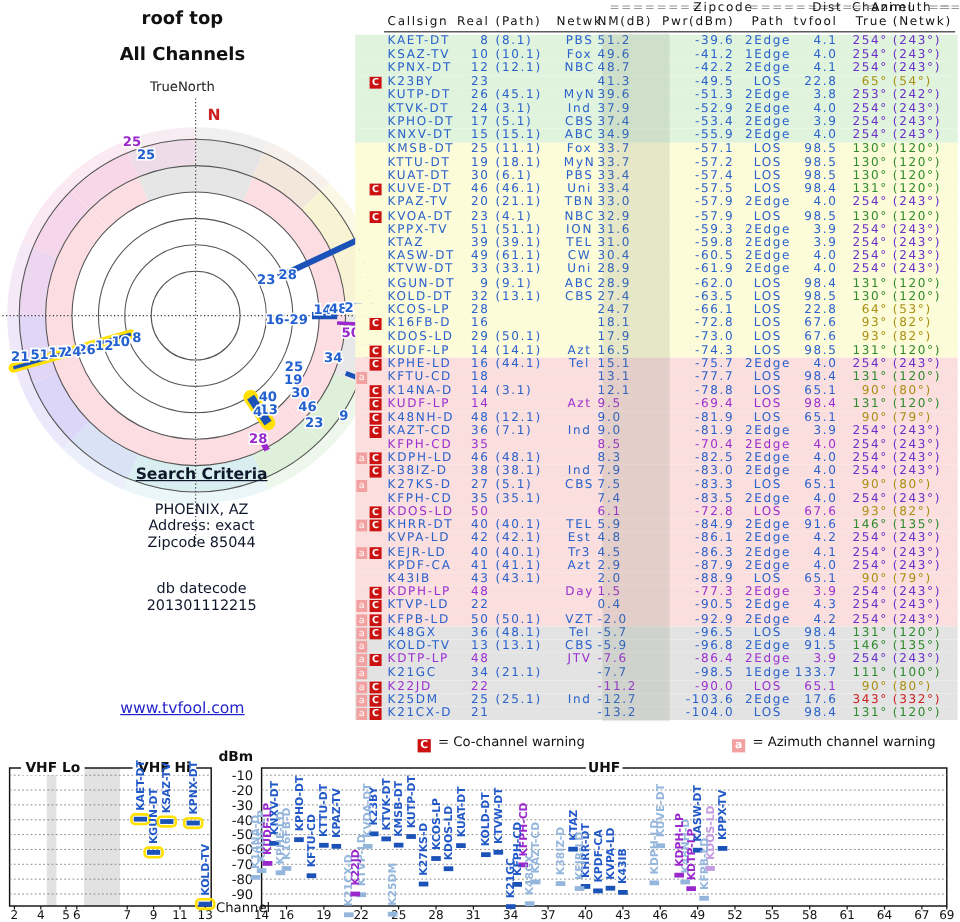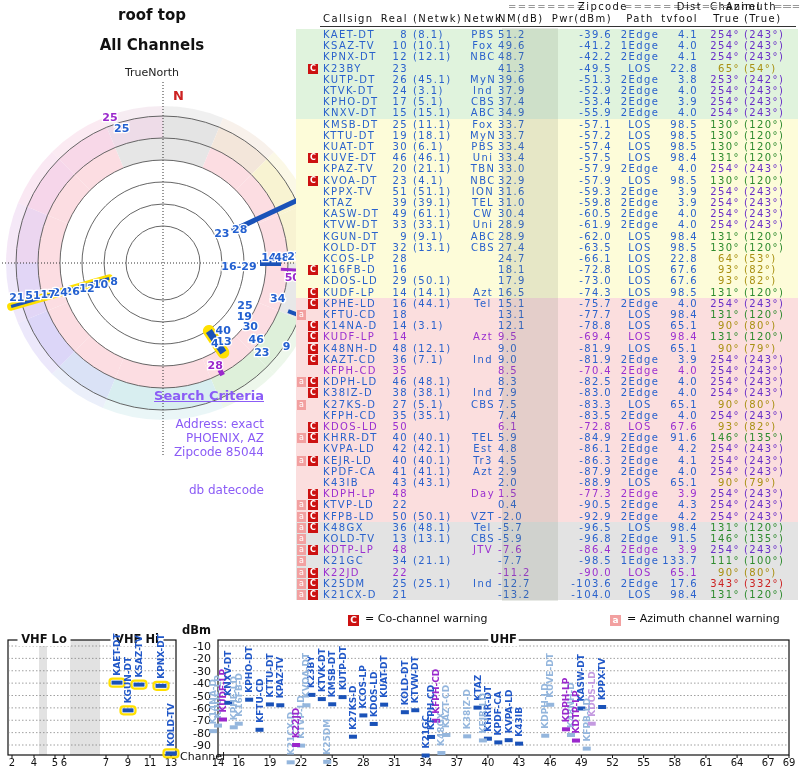--- a/index.html
+++ b/index.html
@@ -1,21 +1,21 @@
 <!DOCTYPE html>
 <html><head>
 <meta charset="utf-8">
 <style>
   html,body{margin:0;padding:0;background:#fff;}
   .page{position:relative;width:800px;height:768px;background:#fff;overflow:hidden;
         font-family:"DejaVu Sans",sans-serif;}
   .abs{position:absolute;}
   .plot-title{left:32px;width:240px;text-align:center;font-weight:bold;font-size:15px;color:#111;}
   .truenorth{left:32px;width:240px;text-align:center;font-size:11px;color:#222;}
-  .search{left:24px;top:388px;width:240px;text-align:right;color:#8b5cf6;}
+  .search{left:48px;top:388px;width:240px;text-align:center;color:#0f172a;}
   .search-title{font-size:13px;font-weight:bold;text-decoration:underline;margin-bottom:14px;}
   .search-line{font-size:12px;line-height:14px;}
   .db-block{margin-top:24px;font-size:12px;line-height:14px;}
   .link{left:32px;top:583px;width:240px;text-align:center;font-size:13px;color:#2222cc;
         text-decoration:underline;display:block;}
   
   #tablewrap{left:296px;top:0;width:502px;height:604px;font-family:"DejaVu Sans",sans-serif;
              font-size:10px;letter-spacing:1.4px;white-space:pre;}
   .th1{position:absolute;top:1px;height:11px;color:#111;}
   .th2{position:absolute;top:13px;height:12px;color:#111;}
@@ -150,51 +150,53 @@
       <text x="48.054826671600864" y="217.79946636719995" fill="#2360d0" font-size="11" font-weight="bold" text-anchor="middle" font-family="&quot;DejaVu Sans&quot;,sans-serif" stroke="#ffffff" stroke-width="2.6" paint-order="stroke">17</text>
       <text x="32.98037267901648" y="219.4175340103555" fill="#2360d0" font-size="11" font-weight="bold" text-anchor="middle" font-family="&quot;DejaVu Sans&quot;,sans-serif" stroke="#ffffff" stroke-width="2.6" paint-order="stroke">51</text>
       <text x="16.844490282214736" y="220.7426581515798" fill="#2360d0" font-size="11" font-weight="bold" text-anchor="middle" font-family="&quot;DejaVu Sans&quot;,sans-serif" stroke="#ffffff" stroke-width="2.6" paint-order="stroke">21</text>
       <text x="109.98687778452137" y="41.34764377818419" fill="#9a28cc" font-size="11" font-weight="bold" text-anchor="middle" font-family="&quot;DejaVu Sans&quot;,sans-serif" stroke="#ffffff" stroke-width="2.6" paint-order="stroke">25</text>
       <text x="121.77558963409419" y="52.16102940921198" fill="#2360d0" font-size="11" font-weight="bold" text-anchor="middle" font-family="&quot;DejaVu Sans&quot;,sans-serif" stroke="#ffffff" stroke-width="2.6" paint-order="stroke">25</text>
     </svg>
 
   <div class="abs search">
     <div class="search-title">Search Criteria</div>
     <div id="search-lines">
+        <div class="search-line">PHOENIX, AZ</div>
         <div class="search-line">Address: exact</div>
-        <div class="search-line">PHOENIX, AZ</div>
         <div class="search-line">Zipcode 85044</div>
       </div>
     <div class="db-block">
       <div>db datecode</div>
+      <div>201301112215</div>
     </div>
   </div>
+  <a class="abs link" href="#">www.tvfool.com</a>
 
   <div class="abs" id="tablewrap">
     <span class="th1 eq" style="left:396px;">==</span>
     <span class="th1" style="left:414px;">Channel</span>
     <span class="th1 eq" style="left:478px;">==</span>
     <span class="th1 eq" style="left:212px;">========</span>
     <span class="th1" style="left:282px;">Zipcode</span>
     <span class="th1 eq" style="left:328px;">========</span>
     <span class="th1" style="left:372px;width:34px;text-align:right;">Dist</span>
     <span class="th1 eq" style="left:414px;">==</span>
     <span class="th1" style="left:430px;">Azimuth</span>
     <span class="th1 eq" style="left:486px;">==</span>
 
     <span class="th2 ccall">Callsign</span>
     <span class="th2 creal">Real</span>
-    <span class="th2 cvirt">(Netwk)</span>
+    <span class="th2 cvirt">(Path)</span>
     <span class="th2 cnet">Netwk</span>
     <span class="th2 cnm">NM(dB)</span>
     <span class="th2 cpw">Pwr(dBm)</span>
     <span class="th2 cpa">Path</span>
     <span class="th2 cmi">tvfool</span>
     <span class="th2 ctr">True</span>
-    <span class="th2 cmg">(True)</span>
+    <span class="th2 cmg">(Netwk)</span>
     <div class="thead-rule"></div>
     <div id="rows"><div class="trow" style="top: 29px; background: rgb(224, 243, 221);"><span class="tc ccall" style="color: rgb(42, 98, 204);">KAET-DT</span><span class="tc creal" style="color: rgb(42, 98, 204);">8</span><span class="tc cvirt" style="color: rgb(42, 98, 204);">(8.1)</span><span class="tc cnet" style="color: rgb(42, 98, 204);">PBS</span><span class="tc cnm" style="color: rgb(42, 98, 204);">51.2</span><span class="tc cpw" style="color: rgb(42, 98, 204);">-39.6</span><span class="tc cpa" style="color: rgb(42, 98, 204);">2Edge</span><span class="tc cmi" style="color: rgb(42, 98, 204);">4.1</span><span class="tc ctr" style="color: rgb(106, 48, 200);">254°</span><span class="tc cmg" style="color: rgb(106, 48, 200);">(243°)</span></div><div class="trow" style="top: 40.2px; background: rgb(224, 243, 221);"><span class="tc ccall" style="color: rgb(42, 98, 204);">KSAZ-TV</span><span class="tc creal" style="color: rgb(42, 98, 204);">10</span><span class="tc cvirt" style="color: rgb(42, 98, 204);">(10.1)</span><span class="tc cnet" style="color: rgb(42, 98, 204);">Fox</span><span class="tc cnm" style="color: rgb(42, 98, 204);">49.6</span><span class="tc cpw" style="color: rgb(42, 98, 204);">-41.2</span><span class="tc cpa" style="color: rgb(42, 98, 204);">1Edge</span><span class="tc cmi" style="color: rgb(42, 98, 204);">4.0</span><span class="tc ctr" style="color: rgb(106, 48, 200);">254°</span><span class="tc cmg" style="color: rgb(106, 48, 200);">(243°)</span></div><div class="trow" style="top: 51.4px; background: rgb(224, 243, 221);"><span class="tc ccall" style="color: rgb(42, 98, 204);">KPNX-DT</span><span class="tc creal" style="color: rgb(42, 98, 204);">12</span><span class="tc cvirt" style="color: rgb(42, 98, 204);">(12.1)</span><span class="tc cnet" style="color: rgb(42, 98, 204);">NBC</span><span class="tc cnm" style="color: rgb(42, 98, 204);">48.7</span><span class="tc cpw" style="color: rgb(42, 98, 204);">-42.2</span><span class="tc cpa" style="color: rgb(42, 98, 204);">2Edge</span><span class="tc cmi" style="color: rgb(42, 98, 204);">4.1</span><span class="tc ctr" style="color: rgb(106, 48, 200);">254°</span><span class="tc cmg" style="color: rgb(106, 48, 200);">(243°)</span></div><div class="trow" style="top: 62.6px; background: rgb(224, 243, 221);"><span class="tc wc">C</span><span class="tc ccall" style="color: rgb(42, 98, 204);">K23BY</span><span class="tc creal" style="color: rgb(42, 98, 204);">23</span><span class="tc cnm" style="color: rgb(42, 98, 204);">41.3</span><span class="tc cpw" style="color: rgb(42, 98, 204);">-49.5</span><span class="tc cpa" style="color: rgb(42, 98, 204);">LOS</span><span class="tc cmi" style="color: rgb(42, 98, 204);">22.8</span><span class="tc ctr" style="color: rgb(168, 144, 18);">65°</span><span class="tc cmg" style="color: rgb(168, 144, 18);">(54°)</span></div><div class="trow" style="top: 73.8px; background: rgb(224, 243, 221);"><span class="tc ccall" style="color: rgb(42, 98, 204);">KUTP-DT</span><span class="tc creal" style="color: rgb(42, 98, 204);">26</span><span class="tc cvirt" style="color: rgb(42, 98, 204);">(45.1)</span><span class="tc cnet" style="color: rgb(42, 98, 204);">MyN</span><span class="tc cnm" style="color: rgb(42, 98, 204);">39.6</span><span class="tc cpw" style="color: rgb(42, 98, 204);">-51.3</span><span class="tc cpa" style="color: rgb(42, 98, 204);">2Edge</span><span class="tc cmi" style="color: rgb(42, 98, 204);">3.8</span><span class="tc ctr" style="color: rgb(106, 48, 200);">253°</span><span class="tc cmg" style="color: rgb(106, 48, 200);">(242°)</span></div><div class="trow" style="top: 85px; background: rgb(224, 243, 221);"><span class="tc ccall" style="color: rgb(42, 98, 204);">KTVK-DT</span><span class="tc creal" style="color: rgb(42, 98, 204);">24</span><span class="tc cvirt" style="color: rgb(42, 98, 204);">(3.1)</span><span class="tc cnet" style="color: rgb(42, 98, 204);">Ind</span><span class="tc cnm" style="color: rgb(42, 98, 204);">37.9</span><span class="tc cpw" style="color: rgb(42, 98, 204);">-52.9</span><span class="tc cpa" style="color: rgb(42, 98, 204);">2Edge</span><span class="tc cmi" style="color: rgb(42, 98, 204);">4.0</span><span class="tc ctr" style="color: rgb(106, 48, 200);">254°</span><span class="tc cmg" style="color: rgb(106, 48, 200);">(243°)</span></div><div class="trow" style="top: 96.2px; background: rgb(224, 243, 221);"><span class="tc ccall" style="color: rgb(42, 98, 204);">KPHO-DT</span><span class="tc creal" style="color: rgb(42, 98, 204);">17</span><span class="tc cvirt" style="color: rgb(42, 98, 204);">(5.1)</span><span class="tc cnet" style="color: rgb(42, 98, 204);">CBS</span><span class="tc cnm" style="color: rgb(42, 98, 204);">37.4</span><span class="tc cpw" style="color: rgb(42, 98, 204);">-53.4</span><span class="tc cpa" style="color: rgb(42, 98, 204);">2Edge</span><span class="tc cmi" style="color: rgb(42, 98, 204);">3.9</span><span class="tc ctr" style="color: rgb(106, 48, 200);">254°</span><span class="tc cmg" style="color: rgb(106, 48, 200);">(243°)</span></div><div class="trow" style="top: 107.4px; background: rgb(224, 243, 221);"><span class="tc ccall" style="color: rgb(42, 98, 204);">KNXV-DT</span><span class="tc creal" style="color: rgb(42, 98, 204);">15</span><span class="tc cvirt" style="color: rgb(42, 98, 204);">(15.1)</span><span class="tc cnet" style="color: rgb(42, 98, 204);">ABC</span><span class="tc cnm" style="color: rgb(42, 98, 204);">34.9</span><span class="tc cpw" style="color: rgb(42, 98, 204);">-55.9</span><span class="tc cpa" style="color: rgb(42, 98, 204);">2Edge</span><span class="tc cmi" style="color: rgb(42, 98, 204);">4.0</span><span class="tc ctr" style="color: rgb(106, 48, 200);">254°</span><span class="tc cmg" style="color: rgb(106, 48, 200);">(243°)</span></div><div class="trow" style="top: 118.6px; background: rgb(253, 252, 217);"><span class="tc ccall" style="color: rgb(42, 98, 204);">KMSB-DT</span><span class="tc creal" style="color: rgb(42, 98, 204);">25</span><span class="tc cvirt" style="color: rgb(42, 98, 204);">(11.1)</span><span class="tc cnet" style="color: rgb(42, 98, 204);">Fox</span><span class="tc cnm" style="color: rgb(42, 98, 204);">33.7</span><span class="tc cpw" style="color: rgb(42, 98, 204);">-57.1</span><span class="tc cpa" style="color: rgb(42, 98, 204);">LOS</span><span class="tc cmi" style="color: rgb(42, 98, 204);">98.5</span><span class="tc ctr" style="color: rgb(46, 139, 46);">130°</span><span class="tc cmg" style="color: rgb(46, 139, 46);">(120°)</span></div><div class="trow" style="top: 129.8px; background: rgb(253, 252, 217);"><span class="tc ccall" style="color: rgb(42, 98, 204);">KTTU-DT</span><span class="tc creal" style="color: rgb(42, 98, 204);">19</span><span class="tc cvirt" style="color: rgb(42, 98, 204);">(18.1)</span><span class="tc cnet" style="color: rgb(42, 98, 204);">MyN</span><span class="tc cnm" style="color: rgb(42, 98, 204);">33.7</span><span class="tc cpw" style="color: rgb(42, 98, 204);">-57.2</span><span class="tc cpa" style="color: rgb(42, 98, 204);">LOS</span><span class="tc cmi" style="color: rgb(42, 98, 204);">98.5</span><span class="tc ctr" style="color: rgb(46, 139, 46);">130°</span><span class="tc cmg" style="color: rgb(46, 139, 46);">(120°)</span></div><div class="trow" style="top: 141px; background: rgb(253, 252, 217);"><span class="tc ccall" style="color: rgb(42, 98, 204);">KUAT-DT</span><span class="tc creal" style="color: rgb(42, 98, 204);">30</span><span class="tc cvirt" style="color: rgb(42, 98, 204);">(6.1)</span><span class="tc cnet" style="color: rgb(42, 98, 204);">PBS</span><span class="tc cnm" style="color: rgb(42, 98, 204);">33.4</span><span class="tc cpw" style="color: rgb(42, 98, 204);">-57.4</span><span class="tc cpa" style="color: rgb(42, 98, 204);">LOS</span><span class="tc cmi" style="color: rgb(42, 98, 204);">98.5</span><span class="tc ctr" style="color: rgb(46, 139, 46);">130°</span><span class="tc cmg" style="color: rgb(46, 139, 46);">(120°)</span></div><div class="trow" style="top: 152.2px; background: rgb(253, 252, 217);"><span class="tc wc">C</span><span class="tc ccall" style="color: rgb(42, 98, 204);">KUVE-DT</span><span class="tc creal" style="color: rgb(42, 98, 204);">46</span><span class="tc cvirt" style="color: rgb(42, 98, 204);">(46.1)</span><span class="tc cnet" style="color: rgb(42, 98, 204);">Uni</span><span class="tc cnm" style="color: rgb(42, 98, 204);">33.4</span><span class="tc cpw" style="color: rgb(42, 98, 204);">-57.5</span><span class="tc cpa" style="color: rgb(42, 98, 204);">LOS</span><span class="tc cmi" style="color: rgb(42, 98, 204);">98.4</span><span class="tc ctr" style="color: rgb(46, 139, 46);">131°</span><span class="tc cmg" style="color: rgb(46, 139, 46);">(120°)</span></div><div class="trow" style="top: 163.4px; background: rgb(253, 252, 217);"><span class="tc ccall" style="color: rgb(42, 98, 204);">KPAZ-TV</span><span class="tc creal" style="color: rgb(42, 98, 204);">20</span><span class="tc cvirt" style="color: rgb(42, 98, 204);">(21.1)</span><span class="tc cnet" style="color: rgb(42, 98, 204);">TBN</span><span class="tc cnm" style="color: rgb(42, 98, 204);">33.0</span><span class="tc cpw" style="color: rgb(42, 98, 204);">-57.9</span><span class="tc cpa" style="color: rgb(42, 98, 204);">2Edge</span><span class="tc cmi" style="color: rgb(42, 98, 204);">4.0</span><span class="tc ctr" style="color: rgb(106, 48, 200);">254°</span><span class="tc cmg" style="color: rgb(106, 48, 200);">(243°)</span></div><div class="trow" style="top: 174.6px; background: rgb(253, 252, 217);"><span class="tc wc">C</span><span class="tc ccall" style="color: rgb(42, 98, 204);">KVOA-DT</span><span class="tc creal" style="color: rgb(42, 98, 204);">23</span><span class="tc cvirt" style="color: rgb(42, 98, 204);">(4.1)</span><span class="tc cnet" style="color: rgb(42, 98, 204);">NBC</span><span class="tc cnm" style="color: rgb(42, 98, 204);">32.9</span><span class="tc cpw" style="color: rgb(42, 98, 204);">-57.9</span><span class="tc cpa" style="color: rgb(42, 98, 204);">LOS</span><span class="tc cmi" style="color: rgb(42, 98, 204);">98.5</span><span class="tc ctr" style="color: rgb(46, 139, 46);">130°</span><span class="tc cmg" style="color: rgb(46, 139, 46);">(120°)</span></div><div class="trow" style="top: 185.8px; background: rgb(253, 252, 217);"><span class="tc ccall" style="color: rgb(42, 98, 204);">KPPX-TV</span><span class="tc creal" style="color: rgb(42, 98, 204);">51</span><span class="tc cvirt" style="color: rgb(42, 98, 204);">(51.1)</span><span class="tc cnet" style="color: rgb(42, 98, 204);">ION</span><span class="tc cnm" style="color: rgb(42, 98, 204);">31.6</span><span class="tc cpw" style="color: rgb(42, 98, 204);">-59.3</span><span class="tc cpa" style="color: rgb(42, 98, 204);">2Edge</span><span class="tc cmi" style="color: rgb(42, 98, 204);">3.9</span><span class="tc ctr" style="color: rgb(106, 48, 200);">254°</span><span class="tc cmg" style="color: rgb(106, 48, 200);">(243°)</span></div><div class="trow" style="top: 197px; background: rgb(253, 252, 217);"><span class="tc ccall" style="color: rgb(42, 98, 204);">KTAZ</span><span class="tc creal" style="color: rgb(42, 98, 204);">39</span><span class="tc cvirt" style="color: rgb(42, 98, 204);">(39.1)</span><span class="tc cnet" style="color: rgb(42, 98, 204);">TEL</span><span class="tc cnm" style="color: rgb(42, 98, 204);">31.0</span><span class="tc cpw" style="color: rgb(42, 98, 204);">-59.8</span><span class="tc cpa" style="color: rgb(42, 98, 204);">2Edge</span><span class="tc cmi" style="color: rgb(42, 98, 204);">3.9</span><span class="tc ctr" style="color: rgb(106, 48, 200);">254°</span><span class="tc cmg" style="color: rgb(106, 48, 200);">(243°)</span></div><div class="trow" style="top: 208.2px; background: rgb(253, 252, 217);"><span class="tc ccall" style="color: rgb(42, 98, 204);">KASW-DT</span><span class="tc creal" style="color: rgb(42, 98, 204);">49</span><span class="tc cvirt" style="color: rgb(42, 98, 204);">(61.1)</span><span class="tc cnet" style="color: rgb(42, 98, 204);">CW</span><span class="tc cnm" style="color: rgb(42, 98, 204);">30.4</span><span class="tc cpw" style="color: rgb(42, 98, 204);">-60.5</span><span class="tc cpa" style="color: rgb(42, 98, 204);">2Edge</span><span class="tc cmi" style="color: rgb(42, 98, 204);">4.0</span><span class="tc ctr" style="color: rgb(106, 48, 200);">254°</span><span class="tc cmg" style="color: rgb(106, 48, 200);">(243°)</span></div><div class="trow" style="top: 219.4px; background: rgb(253, 252, 217);"><span class="tc ccall" style="color: rgb(42, 98, 204);">KTVW-DT</span><span class="tc creal" style="color: rgb(42, 98, 204);">33</span><span class="tc cvirt" style="color: rgb(42, 98, 204);">(33.1)</span><span class="tc cnet" style="color: rgb(42, 98, 204);">Uni</span><span class="tc cnm" style="color: rgb(42, 98, 204);">28.9</span><span class="tc cpw" style="color: rgb(42, 98, 204);">-61.9</span><span class="tc cpa" style="color: rgb(42, 98, 204);">2Edge</span><span class="tc cmi" style="color: rgb(42, 98, 204);">4.0</span><span class="tc ctr" style="color: rgb(106, 48, 200);">254°</span><span class="tc cmg" style="color: rgb(106, 48, 200);">(243°)</span></div><div class="trow" style="top: 230.6px; background: rgb(253, 252, 217);"><span class="tc ccall" style="color: rgb(42, 98, 204);">KGUN-DT</span><span class="tc creal" style="color: rgb(42, 98, 204);">9</span><span class="tc cvirt" style="color: rgb(42, 98, 204);">(9.1)</span><span class="tc cnet" style="color: rgb(42, 98, 204);">ABC</span><span class="tc cnm" style="color: rgb(42, 98, 204);">28.9</span><span class="tc cpw" style="color: rgb(42, 98, 204);">-62.0</span><span class="tc cpa" style="color: rgb(42, 98, 204);">LOS</span><span class="tc cmi" style="color: rgb(42, 98, 204);">98.4</span><span class="tc ctr" style="color: rgb(46, 139, 46);">131°</span><span class="tc cmg" style="color: rgb(46, 139, 46);">(120°)</span></div><div class="trow" style="top: 241.8px; background: rgb(253, 252, 217);"><span class="tc ccall" style="color: rgb(42, 98, 204);">KOLD-DT</span><span class="tc creal" style="color: rgb(42, 98, 204);">32</span><span class="tc cvirt" style="color: rgb(42, 98, 204);">(13.1)</span><span class="tc cnet" style="color: rgb(42, 98, 204);">CBS</span><span class="tc cnm" style="color: rgb(42, 98, 204);">27.4</span><span class="tc cpw" style="color: rgb(42, 98, 204);">-63.5</span><span class="tc cpa" style="color: rgb(42, 98, 204);">LOS</span><span class="tc cmi" style="color: rgb(42, 98, 204);">98.5</span><span class="tc ctr" style="color: rgb(46, 139, 46);">130°</span><span class="tc cmg" style="color: rgb(46, 139, 46);">(120°)</span></div><div class="trow" style="top: 253px; background: rgb(253, 252, 217);"><span class="tc ccall" style="color: rgb(42, 98, 204);">KCOS-LP</span><span class="tc creal" style="color: rgb(42, 98, 204);">28</span><span class="tc cnm" style="color: rgb(42, 98, 204);">24.7</span><span class="tc cpw" style="color: rgb(42, 98, 204);">-66.1</span><span class="tc cpa" style="color: rgb(42, 98, 204);">LOS</span><span class="tc cmi" style="color: rgb(42, 98, 204);">22.8</span><span class="tc ctr" style="color: rgb(168, 144, 18);">64°</span><span class="tc cmg" style="color: rgb(168, 144, 18);">(53°)</span></div><div class="trow" style="top: 264.2px; background: rgb(253, 252, 217);"><span class="tc wc">C</span><span class="tc ccall" style="color: rgb(42, 98, 204);">K16FB-D</span><span class="tc creal" style="color: rgb(42, 98, 204);">16</span><span class="tc cnm" style="color: rgb(42, 98, 204);">18.1</span><span class="tc cpw" style="color: rgb(42, 98, 204);">-72.8</span><span class="tc cpa" style="color: rgb(42, 98, 204);">LOS</span><span class="tc cmi" style="color: rgb(42, 98, 204);">67.6</span><span class="tc ctr" style="color: rgb(168, 144, 18);">93°</span><span class="tc cmg" style="color: rgb(168, 144, 18);">(82°)</span></div><div class="trow" style="top: 275.4px; background: rgb(253, 252, 217);"><span class="tc ccall" style="color: rgb(42, 98, 204);">KDOS-LD</span><span class="tc creal" style="color: rgb(42, 98, 204);">29</span><span class="tc cvirt" style="color: rgb(42, 98, 204);">(50.1)</span><span class="tc cnm" style="color: rgb(42, 98, 204);">17.9</span><span class="tc cpw" style="color: rgb(42, 98, 204);">-73.0</span><span class="tc cpa" style="color: rgb(42, 98, 204);">LOS</span><span class="tc cmi" style="color: rgb(42, 98, 204);">67.6</span><span class="tc ctr" style="color: rgb(168, 144, 18);">93°</span><span class="tc cmg" style="color: rgb(168, 144, 18);">(82°)</span></div><div class="trow" style="top: 286.6px; background: rgb(253, 252, 217);"><span class="tc wc">C</span><span class="tc ccall" style="color: rgb(42, 98, 204);">KUDF-LP</span><span class="tc creal" style="color: rgb(42, 98, 204);">14</span><span class="tc cvirt" style="color: rgb(42, 98, 204);">(14.1)</span><span class="tc cnet" style="color: rgb(42, 98, 204);">Azt</span><span class="tc cnm" style="color: rgb(42, 98, 204);">16.5</span><span class="tc cpw" style="color: rgb(42, 98, 204);">-74.3</span><span class="tc cpa" style="color: rgb(42, 98, 204);">LOS</span><span class="tc cmi" style="color: rgb(42, 98, 204);">98.5</span><span class="tc ctr" style="color: rgb(46, 139, 46);">131°</span><span class="tc cmg" style="color: rgb(46, 139, 46);">(120°)</span></div><div class="trow" style="top: 297.8px; background: rgb(251, 222, 222);"><span class="tc wc">C</span><span class="tc ccall" style="color: rgb(42, 98, 204);">KPHE-LD</span><span class="tc creal" style="color: rgb(42, 98, 204);">16</span><span class="tc cvirt" style="color: rgb(42, 98, 204);">(44.1)</span><span class="tc cnet" style="color: rgb(42, 98, 204);">Tel</span><span class="tc cnm" style="color: rgb(42, 98, 204);">15.1</span><span class="tc cpw" style="color: rgb(42, 98, 204);">-75.7</span><span class="tc cpa" style="color: rgb(42, 98, 204);">2Edge</span><span class="tc cmi" style="color: rgb(42, 98, 204);">4.0</span><span class="tc ctr" style="color: rgb(106, 48, 200);">254°</span><span class="tc cmg" style="color: rgb(106, 48, 200);">(243°)</span></div><div class="trow" style="top: 309px; background: rgb(251, 222, 222);"><span class="tc wa">a</span><span class="tc ccall" style="color: rgb(42, 98, 204);">KFTU-CD</span><span class="tc creal" style="color: rgb(42, 98, 204);">18</span><span class="tc cnm" style="color: rgb(42, 98, 204);">13.1</span><span class="tc cpw" style="color: rgb(42, 98, 204);">-77.7</span><span class="tc cpa" style="color: rgb(42, 98, 204);">LOS</span><span class="tc cmi" style="color: rgb(42, 98, 204);">98.4</span><span class="tc ctr" style="color: rgb(46, 139, 46);">131°</span><span class="tc cmg" style="color: rgb(46, 139, 46);">(120°)</span></div><div class="trow" style="top: 320.2px; background: rgb(251, 222, 222);"><span class="tc wc">C</span><span class="tc ccall" style="color: rgb(42, 98, 204);">K14NA-D</span><span class="tc creal" style="color: rgb(42, 98, 204);">14</span><span class="tc cvirt" style="color: rgb(42, 98, 204);">(3.1)</span><span class="tc cnm" style="color: rgb(42, 98, 204);">12.1</span><span class="tc cpw" style="color: rgb(42, 98, 204);">-78.8</span><span class="tc cpa" style="color: rgb(42, 98, 204);">LOS</span><span class="tc cmi" style="color: rgb(42, 98, 204);">65.1</span><span class="tc ctr" style="color: rgb(168, 144, 18);">90°</span><span class="tc cmg" style="color: rgb(168, 144, 18);">(80°)</span></div><div class="trow" style="top: 331.4px; background: rgb(251, 222, 222);"><span class="tc wc">C</span><span class="tc ccall" style="color: rgb(155, 48, 208);">KUDF-LP</span><span class="tc creal" style="color: rgb(155, 48, 208);">14</span><span class="tc cnet" style="color: rgb(155, 48, 208);">Azt</span><span class="tc cnm" style="color: rgb(155, 48, 208);">9.5</span><span class="tc cpw" style="color: rgb(155, 48, 208);">-69.4</span><span class="tc cpa" style="color: rgb(155, 48, 208);">LOS</span><span class="tc cmi" style="color: rgb(155, 48, 208);">98.4</span><span class="tc ctr" style="color: rgb(46, 139, 46);">131°</span><span class="tc cmg" style="color: rgb(46, 139, 46);">(120°)</span></div><div class="trow" style="top: 342.6px; background: rgb(251, 222, 222);"><span class="tc wc">C</span><span class="tc ccall" style="color: rgb(42, 98, 204);">K48NH-D</span><span class="tc creal" style="color: rgb(42, 98, 204);">48</span><span class="tc cvirt" style="color: rgb(42, 98, 204);">(12.1)</span><span class="tc cnm" style="color: rgb(42, 98, 204);">9.0</span><span class="tc cpw" style="color: rgb(42, 98, 204);">-81.9</span><span class="tc cpa" style="color: rgb(42, 98, 204);">LOS</span><span class="tc cmi" style="color: rgb(42, 98, 204);">65.1</span><span class="tc ctr" style="color: rgb(168, 144, 18);">90°</span><span class="tc cmg" style="color: rgb(168, 144, 18);">(79°)</span></div><div class="trow" style="top: 353.8px; background: rgb(251, 222, 222);"><span class="tc wc">C</span><span class="tc ccall" style="color: rgb(42, 98, 204);">KAZT-CD</span><span class="tc creal" style="color: rgb(42, 98, 204);">36</span><span class="tc cvirt" style="color: rgb(42, 98, 204);">(7.1)</span><span class="tc cnet" style="color: rgb(42, 98, 204);">Ind</span><span class="tc cnm" style="color: rgb(42, 98, 204);">9.0</span><span class="tc cpw" style="color: rgb(42, 98, 204);">-81.9</span><span class="tc cpa" style="color: rgb(42, 98, 204);">2Edge</span><span class="tc cmi" style="color: rgb(42, 98, 204);">3.9</span><span class="tc ctr" style="color: rgb(106, 48, 200);">254°</span><span class="tc cmg" style="color: rgb(106, 48, 200);">(243°)</span></div><div class="trow" style="top: 365px; background: rgb(251, 222, 222);"><span class="tc ccall" style="color: rgb(155, 48, 208);">KFPH-CD</span><span class="tc creal" style="color: rgb(155, 48, 208);">35</span><span class="tc cnm" style="color: rgb(155, 48, 208);">8.5</span><span class="tc cpw" style="color: rgb(155, 48, 208);">-70.4</span><span class="tc cpa" style="color: rgb(155, 48, 208);">2Edge</span><span class="tc cmi" style="color: rgb(155, 48, 208);">4.0</span><span class="tc ctr" style="color: rgb(106, 48, 200);">254°</span><span class="tc cmg" style="color: rgb(106, 48, 200);">(243°)</span></div><div class="trow" style="top: 376.2px; background: rgb(251, 222, 222);"><span class="tc wa">a</span><span class="tc wc">C</span><span class="tc ccall" style="color: rgb(42, 98, 204);">KDPH-LD</span><span class="tc creal" style="color: rgb(42, 98, 204);">46</span><span class="tc cvirt" style="color: rgb(42, 98, 204);">(48.1)</span><span class="tc cnm" style="color: rgb(42, 98, 204);">8.3</span><span class="tc cpw" style="color: rgb(42, 98, 204);">-82.5</span><span class="tc cpa" style="color: rgb(42, 98, 204);">2Edge</span><span class="tc cmi" style="color: rgb(42, 98, 204);">4.0</span><span class="tc ctr" style="color: rgb(106, 48, 200);">254°</span><span class="tc cmg" style="color: rgb(106, 48, 200);">(243°)</span></div><div class="trow" style="top: 387.4px; background: rgb(251, 222, 222);"><span class="tc wc">C</span><span class="tc ccall" style="color: rgb(42, 98, 204);">K38IZ-D</span><span class="tc creal" style="color: rgb(42, 98, 204);">38</span><span class="tc cvirt" style="color: rgb(42, 98, 204);">(38.1)</span><span class="tc cnet" style="color: rgb(42, 98, 204);">Ind</span><span class="tc cnm" style="color: rgb(42, 98, 204);">7.9</span><span class="tc cpw" style="color: rgb(42, 98, 204);">-83.0</span><span class="tc cpa" style="color: rgb(42, 98, 204);">2Edge</span><span class="tc cmi" style="color: rgb(42, 98, 204);">4.0</span><span class="tc ctr" style="color: rgb(106, 48, 200);">254°</span><span class="tc cmg" style="color: rgb(106, 48, 200);">(243°)</span></div><div class="trow" style="top: 398.6px; background: rgb(251, 222, 222);"><span class="tc wa">a</span><span class="tc ccall" style="color: rgb(42, 98, 204);">K27KS-D</span><span class="tc creal" style="color: rgb(42, 98, 204);">27</span><span class="tc cvirt" style="color: rgb(42, 98, 204);">(5.1)</span><span class="tc cnet" style="color: rgb(42, 98, 204);">CBS</span><span class="tc cnm" style="color: rgb(42, 98, 204);">7.5</span><span class="tc cpw" style="color: rgb(42, 98, 204);">-83.3</span><span class="tc cpa" style="color: rgb(42, 98, 204);">LOS</span><span class="tc cmi" style="color: rgb(42, 98, 204);">65.1</span><span class="tc ctr" style="color: rgb(168, 144, 18);">90°</span><span class="tc cmg" style="color: rgb(168, 144, 18);">(80°)</span></div><div class="trow" style="top: 409.8px; background: rgb(251, 222, 222);"><span class="tc ccall" style="color: rgb(42, 98, 204);">KFPH-CD</span><span class="tc creal" style="color: rgb(42, 98, 204);">35</span><span class="tc cvirt" style="color: rgb(42, 98, 204);">(35.1)</span><span class="tc cnm" style="color: rgb(42, 98, 204);">7.4</span><span class="tc cpw" style="color: rgb(42, 98, 204);">-83.5</span><span class="tc cpa" style="color: rgb(42, 98, 204);">2Edge</span><span class="tc cmi" style="color: rgb(42, 98, 204);">4.0</span><span class="tc ctr" style="color: rgb(106, 48, 200);">254°</span><span class="tc cmg" style="color: rgb(106, 48, 200);">(243°)</span></div><div class="trow" style="top: 421px; background: rgb(251, 222, 222);"><span class="tc wc">C</span><span class="tc ccall" style="color: rgb(155, 48, 208);">KDOS-LD</span><span class="tc creal" style="color: rgb(155, 48, 208);">50</span><span class="tc cnm" style="color: rgb(155, 48, 208);">6.1</span><span class="tc cpw" style="color: rgb(155, 48, 208);">-72.8</span><span class="tc cpa" style="color: rgb(155, 48, 208);">LOS</span><span class="tc cmi" style="color: rgb(155, 48, 208);">67.6</span><span class="tc ctr" style="color: rgb(168, 144, 18);">93°</span><span class="tc cmg" style="color: rgb(168, 144, 18);">(82°)</span></div><div class="trow" style="top: 432.2px; background: rgb(251, 222, 222);"><span class="tc wa">a</span><span class="tc wc">C</span><span class="tc ccall" style="color: rgb(42, 98, 204);">KHRR-DT</span><span class="tc creal" style="color: rgb(42, 98, 204);">40</span><span class="tc cvirt" style="color: rgb(42, 98, 204);">(40.1)</span><span class="tc cnet" style="color: rgb(42, 98, 204);">TEL</span><span class="tc cnm" style="color: rgb(42, 98, 204);">5.9</span><span class="tc cpw" style="color: rgb(42, 98, 204);">-84.9</span><span class="tc cpa" style="color: rgb(42, 98, 204);">2Edge</span><span class="tc cmi" style="color: rgb(42, 98, 204);">91.6</span><span class="tc ctr" style="color: rgb(46, 139, 46);">146°</span><span class="tc cmg" style="color: rgb(46, 139, 46);">(135°)</span></div><div class="trow" style="top: 443.4px; background: rgb(251, 222, 222);"><span class="tc ccall" style="color: rgb(42, 98, 204);">KVPA-LD</span><span class="tc creal" style="color: rgb(42, 98, 204);">42</span><span class="tc cvirt" style="color: rgb(42, 98, 204);">(42.1)</span><span class="tc cnet" style="color: rgb(42, 98, 204);">Est</span><span class="tc cnm" style="color: rgb(42, 98, 204);">4.8</span><span class="tc cpw" style="color: rgb(42, 98, 204);">-86.1</span><span class="tc cpa" style="color: rgb(42, 98, 204);">2Edge</span><span class="tc cmi" style="color: rgb(42, 98, 204);">4.2</span><span class="tc ctr" style="color: rgb(106, 48, 200);">254°</span><span class="tc cmg" style="color: rgb(106, 48, 200);">(243°)</span></div><div class="trow" style="top: 454.6px; background: rgb(251, 222, 222);"><span class="tc wa">a</span><span class="tc wc">C</span><span class="tc ccall" style="color: rgb(42, 98, 204);">KEJR-LD</span><span class="tc creal" style="color: rgb(42, 98, 204);">40</span><span class="tc cvirt" style="color: rgb(42, 98, 204);">(40.1)</span><span class="tc cnet" style="color: rgb(42, 98, 204);">Tr3</span><span class="tc cnm" style="color: rgb(42, 98, 204);">4.5</span><span class="tc cpw" style="color: rgb(42, 98, 204);">-86.3</span><span class="tc cpa" style="color: rgb(42, 98, 204);">2Edge</span><span class="tc cmi" style="color: rgb(42, 98, 204);">4.1</span><span class="tc ctr" style="color: rgb(106, 48, 200);">254°</span><span class="tc cmg" style="color: rgb(106, 48, 200);">(243°)</span></div><div class="trow" style="top: 465.8px; background: rgb(251, 222, 222);"><span class="tc ccall" style="color: rgb(42, 98, 204);">KPDF-CA</span><span class="tc creal" style="color: rgb(42, 98, 204);">41</span><span class="tc cvirt" style="color: rgb(42, 98, 204);">(41.1)</span><span class="tc cnet" style="color: rgb(42, 98, 204);">Azt</span><span class="tc cnm" style="color: rgb(42, 98, 204);">2.9</span><span class="tc cpw" style="color: rgb(42, 98, 204);">-87.9</span><span class="tc cpa" style="color: rgb(42, 98, 204);">2Edge</span><span class="tc cmi" style="color: rgb(42, 98, 204);">4.0</span><span class="tc ctr" style="color: rgb(106, 48, 200);">254°</span><span class="tc cmg" style="color: rgb(106, 48, 200);">(243°)</span></div><div class="trow" style="top: 477px; background: rgb(251, 222, 222);"><span class="tc ccall" style="color: rgb(42, 98, 204);">K43IB</span><span class="tc creal" style="color: rgb(42, 98, 204);">43</span><span class="tc cvirt" style="color: rgb(42, 98, 204);">(43.1)</span><span class="tc cnm" style="color: rgb(42, 98, 204);">2.0</span><span class="tc cpw" style="color: rgb(42, 98, 204);">-88.9</span><span class="tc cpa" style="color: rgb(42, 98, 204);">LOS</span><span class="tc cmi" style="color: rgb(42, 98, 204);">65.1</span><span class="tc ctr" style="color: rgb(168, 144, 18);">90°</span><span class="tc cmg" style="color: rgb(168, 144, 18);">(79°)</span></div><div class="trow" style="top: 488.2px; background: rgb(251, 222, 222);"><span class="tc wc">C</span><span class="tc ccall" style="color: rgb(155, 48, 208);">KDPH-LP</span><span class="tc creal" style="color: rgb(155, 48, 208);">48</span><span class="tc cnet" style="color: rgb(155, 48, 208);">Day</span><span class="tc cnm" style="color: rgb(155, 48, 208);">1.5</span><span class="tc cpw" style="color: rgb(155, 48, 208);">-77.3</span><span class="tc cpa" style="color: rgb(155, 48, 208);">2Edge</span><span class="tc cmi" style="color: rgb(155, 48, 208);">3.9</span><span class="tc ctr" style="color: rgb(106, 48, 200);">254°</span><span class="tc cmg" style="color: rgb(106, 48, 200);">(243°)</span></div><div class="trow" style="top: 499.4px; background: rgb(251, 222, 222);"><span class="tc wa">a</span><span class="tc wc">C</span><span class="tc ccall" style="color: rgb(42, 98, 204);">KTVP-LD</span><span class="tc creal" style="color: rgb(42, 98, 204);">22</span><span class="tc cnm" style="color: rgb(42, 98, 204);">0.4</span><span class="tc cpw" style="color: rgb(42, 98, 204);">-90.5</span><span class="tc cpa" style="color: rgb(42, 98, 204);">2Edge</span><span class="tc cmi" style="color: rgb(42, 98, 204);">4.3</span><span class="tc ctr" style="color: rgb(106, 48, 200);">254°</span><span class="tc cmg" style="color: rgb(106, 48, 200);">(243°)</span></div><div class="trow" style="top: 510.6px; background: rgb(251, 222, 222);"><span class="tc wa">a</span><span class="tc wc">C</span><span class="tc ccall" style="color: rgb(42, 98, 204);">KFPB-LD</span><span class="tc creal" style="color: rgb(42, 98, 204);">50</span><span class="tc cvirt" style="color: rgb(42, 98, 204);">(50.1)</span><span class="tc cnet" style="color: rgb(42, 98, 204);">VZT</span><span class="tc cnm" style="color: rgb(42, 98, 204);">-2.0</span><span class="tc cpw" style="color: rgb(42, 98, 204);">-92.9</span><span class="tc cpa" style="color: rgb(42, 98, 204);">2Edge</span><span class="tc cmi" style="color: rgb(42, 98, 204);">4.2</span><span class="tc ctr" style="color: rgb(106, 48, 200);">254°</span><span class="tc cmg" style="color: rgb(106, 48, 200);">(243°)</span></div><div class="trow" style="top: 521.8px; background: rgb(227, 227, 227);"><span class="tc wa">a</span><span class="tc wc">C</span><span class="tc ccall" style="color: rgb(42, 98, 204);">K48GX</span><span class="tc creal" style="color: rgb(42, 98, 204);">36</span><span class="tc cvirt" style="color: rgb(42, 98, 204);">(48.1)</span><span class="tc cnet" style="color: rgb(42, 98, 204);">Tel</span><span class="tc cnm" style="color: rgb(42, 98, 204);">-5.7</span><span class="tc cpw" style="color: rgb(42, 98, 204);">-96.5</span><span class="tc cpa" style="color: rgb(42, 98, 204);">LOS</span><span class="tc cmi" style="color: rgb(42, 98, 204);">98.4</span><span class="tc ctr" style="color: rgb(46, 139, 46);">131°</span><span class="tc cmg" style="color: rgb(46, 139, 46);">(120°)</span></div><div class="trow" style="top: 533px; background: rgb(227, 227, 227);"><span class="tc wa">a</span><span class="tc ccall" style="color: rgb(42, 98, 204);">KOLD-TV</span><span class="tc creal" style="color: rgb(42, 98, 204);">13</span><span class="tc cvirt" style="color: rgb(42, 98, 204);">(13.1)</span><span class="tc cnet" style="color: rgb(42, 98, 204);">CBS</span><span class="tc cnm" style="color: rgb(42, 98, 204);">-5.9</span><span class="tc cpw" style="color: rgb(42, 98, 204);">-96.8</span><span class="tc cpa" style="color: rgb(42, 98, 204);">2Edge</span><span class="tc cmi" style="color: rgb(42, 98, 204);">91.5</span><span class="tc ctr" style="color: rgb(46, 139, 46);">146°</span><span class="tc cmg" style="color: rgb(46, 139, 46);">(135°)</span></div><div class="trow" style="top: 544.2px; background: rgb(227, 227, 227);"><span class="tc wa">a</span><span class="tc wc">C</span><span class="tc ccall" style="color: rgb(155, 48, 208);">KDTP-LP</span><span class="tc creal" style="color: rgb(155, 48, 208);">48</span><span class="tc cnet" style="color: rgb(155, 48, 208);">JTV</span><span class="tc cnm" style="color: rgb(155, 48, 208);">-7.6</span><span class="tc cpw" style="color: rgb(155, 48, 208);">-86.4</span><span class="tc cpa" style="color: rgb(155, 48, 208);">2Edge</span><span class="tc cmi" style="color: rgb(155, 48, 208);">3.9</span><span class="tc ctr" style="color: rgb(106, 48, 200);">254°</span><span class="tc cmg" style="color: rgb(106, 48, 200);">(243°)</span></div><div class="trow" style="top: 555.4px; background: rgb(227, 227, 227);"><span class="tc wa">a</span><span class="tc ccall" style="color: rgb(42, 98, 204);">K21GC</span><span class="tc creal" style="color: rgb(42, 98, 204);">34</span><span class="tc cvirt" style="color: rgb(42, 98, 204);">(21.1)</span><span class="tc cnm" style="color: rgb(42, 98, 204);">-7.7</span><span class="tc cpw" style="color: rgb(42, 98, 204);">-98.5</span><span class="tc cpa" style="color: rgb(42, 98, 204);">1Edge</span><span class="tc cmi" style="color: rgb(42, 98, 204);">133.7</span><span class="tc ctr" style="color: rgb(46, 139, 46);">111°</span><span class="tc cmg" style="color: rgb(46, 139, 46);">(100°)</span></div><div class="trow" style="top: 566.6px; background: rgb(227, 227, 227);"><span class="tc wa">a</span><span class="tc wc">C</span><span class="tc ccall" style="color: rgb(155, 48, 208);">K22JD</span><span class="tc creal" style="color: rgb(155, 48, 208);">22</span><span class="tc cnm" style="color: rgb(155, 48, 208);">-11.2</span><span class="tc cpw" style="color: rgb(155, 48, 208);">-90.0</span><span class="tc cpa" style="color: rgb(155, 48, 208);">LOS</span><span class="tc cmi" style="color: rgb(155, 48, 208);">65.1</span><span class="tc ctr" style="color: rgb(168, 144, 18);">90°</span><span class="tc cmg" style="color: rgb(168, 144, 18);">(80°)</span></div><div class="trow" style="top: 577.8px; background: rgb(227, 227, 227);"><span class="tc wa">a</span><span class="tc wc">C</span><span class="tc ccall" style="color: rgb(42, 98, 204);">K25DM</span><span class="tc creal" style="color: rgb(42, 98, 204);">25</span><span class="tc cvirt" style="color: rgb(42, 98, 204);">(25.1)</span><span class="tc cnet" style="color: rgb(42, 98, 204);">Ind</span><span class="tc cnm" style="color: rgb(42, 98, 204);">-12.7</span><span class="tc cpw" style="color: rgb(42, 98, 204);">-103.6</span><span class="tc cpa" style="color: rgb(42, 98, 204);">2Edge</span><span class="tc cmi" style="color: rgb(42, 98, 204);">17.6</span><span class="tc ctr" style="color: rgb(204, 34, 34);">343°</span><span class="tc cmg" style="color: rgb(204, 34, 34);">(332°)</span></div><div class="trow" style="top: 589px; background: rgb(227, 227, 227);"><span class="tc wa">a</span><span class="tc wc">C</span><span class="tc ccall" style="color: rgb(42, 98, 204);">K21CX-D</span><span class="tc creal" style="color: rgb(42, 98, 204);">21</span><span class="tc cnm" style="color: rgb(42, 98, 204);">-13.2</span><span class="tc cpw" style="color: rgb(42, 98, 204);">-104.0</span><span class="tc cpa" style="color: rgb(42, 98, 204);">LOS</span><span class="tc cmi" style="color: rgb(42, 98, 204);">98.4</span><span class="tc ctr" style="color: rgb(46, 139, 46);">131°</span><span class="tc cmg" style="color: rgb(46, 139, 46);">(120°)</span></div></div>
     <div class="nmband"></div>
   </div>
 
   <div class="abs legend" style="left:348px;">
     <span class="lg-box" style="background:#cc1111;">C</span><span>= Co-channel warning</span>
   </div>
   <div class="abs legend" style="left:610px;">
     <span class="lg-box" style="background:#f2a0a0;">a</span><span>= Azimuth channel warning</span>

